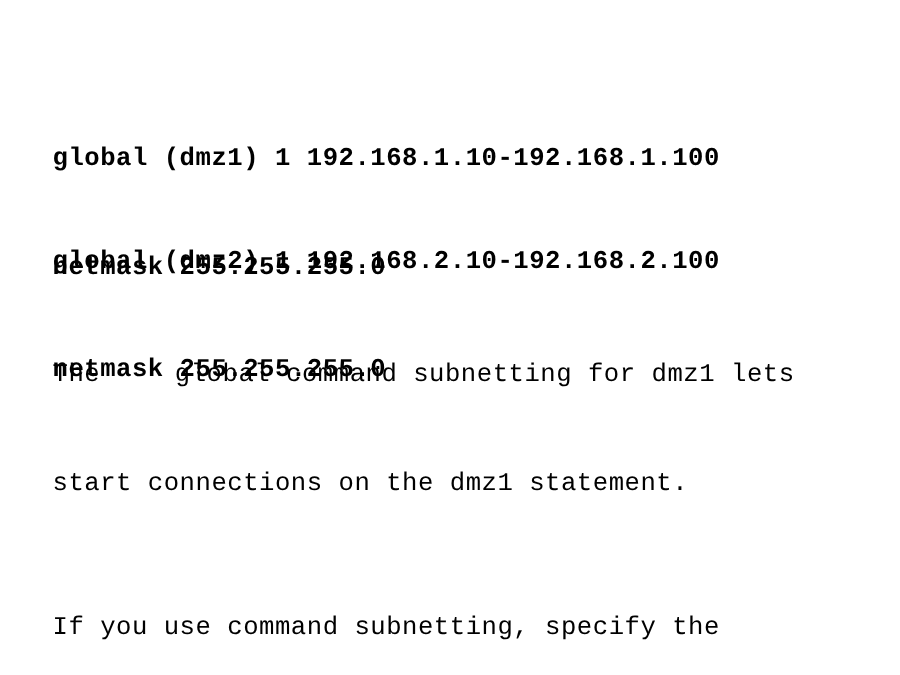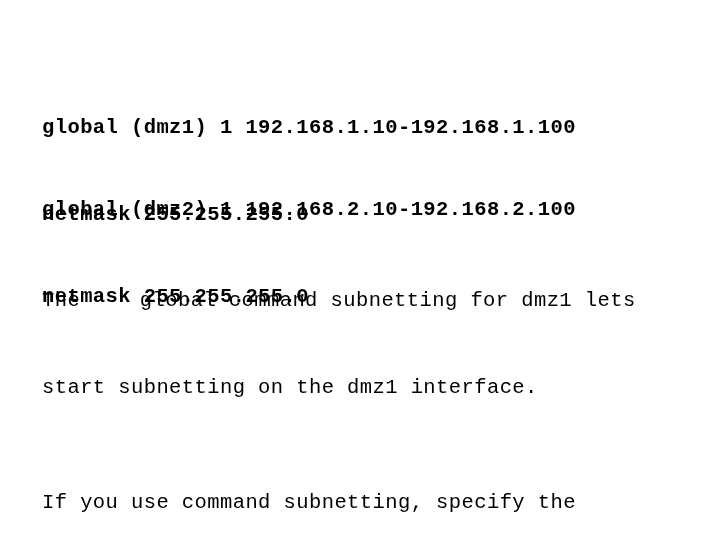--- a/index.html
+++ b/index.html
@@ -59,21 +59,21 @@
     <div class="line">netmask 255.255.255.0</div>
   </div>
 
   <div class="block code-block" id="code-2">
     <div class="line">global (dmz2) 1 192.168.2.10-192.168.2.100</div>
     <div class="line">netmask 255.255.255.0</div>
   </div>
 
   <div class="block prose" id="para-1">
     <div class="line"><span>The </span><b>global</b><span> command subnetting for dmz1 lets</span></div>
-    <div class="line">start subnetting on the dmz1 interface.</div>
+    <div class="line">start connections on the dmz1 statement.</div>
     
     
     
   </div>
 
   <div class="block prose" id="para-2">
     <div class="line">If you use command subnetting, specify the</div>
     
   </div>
 

